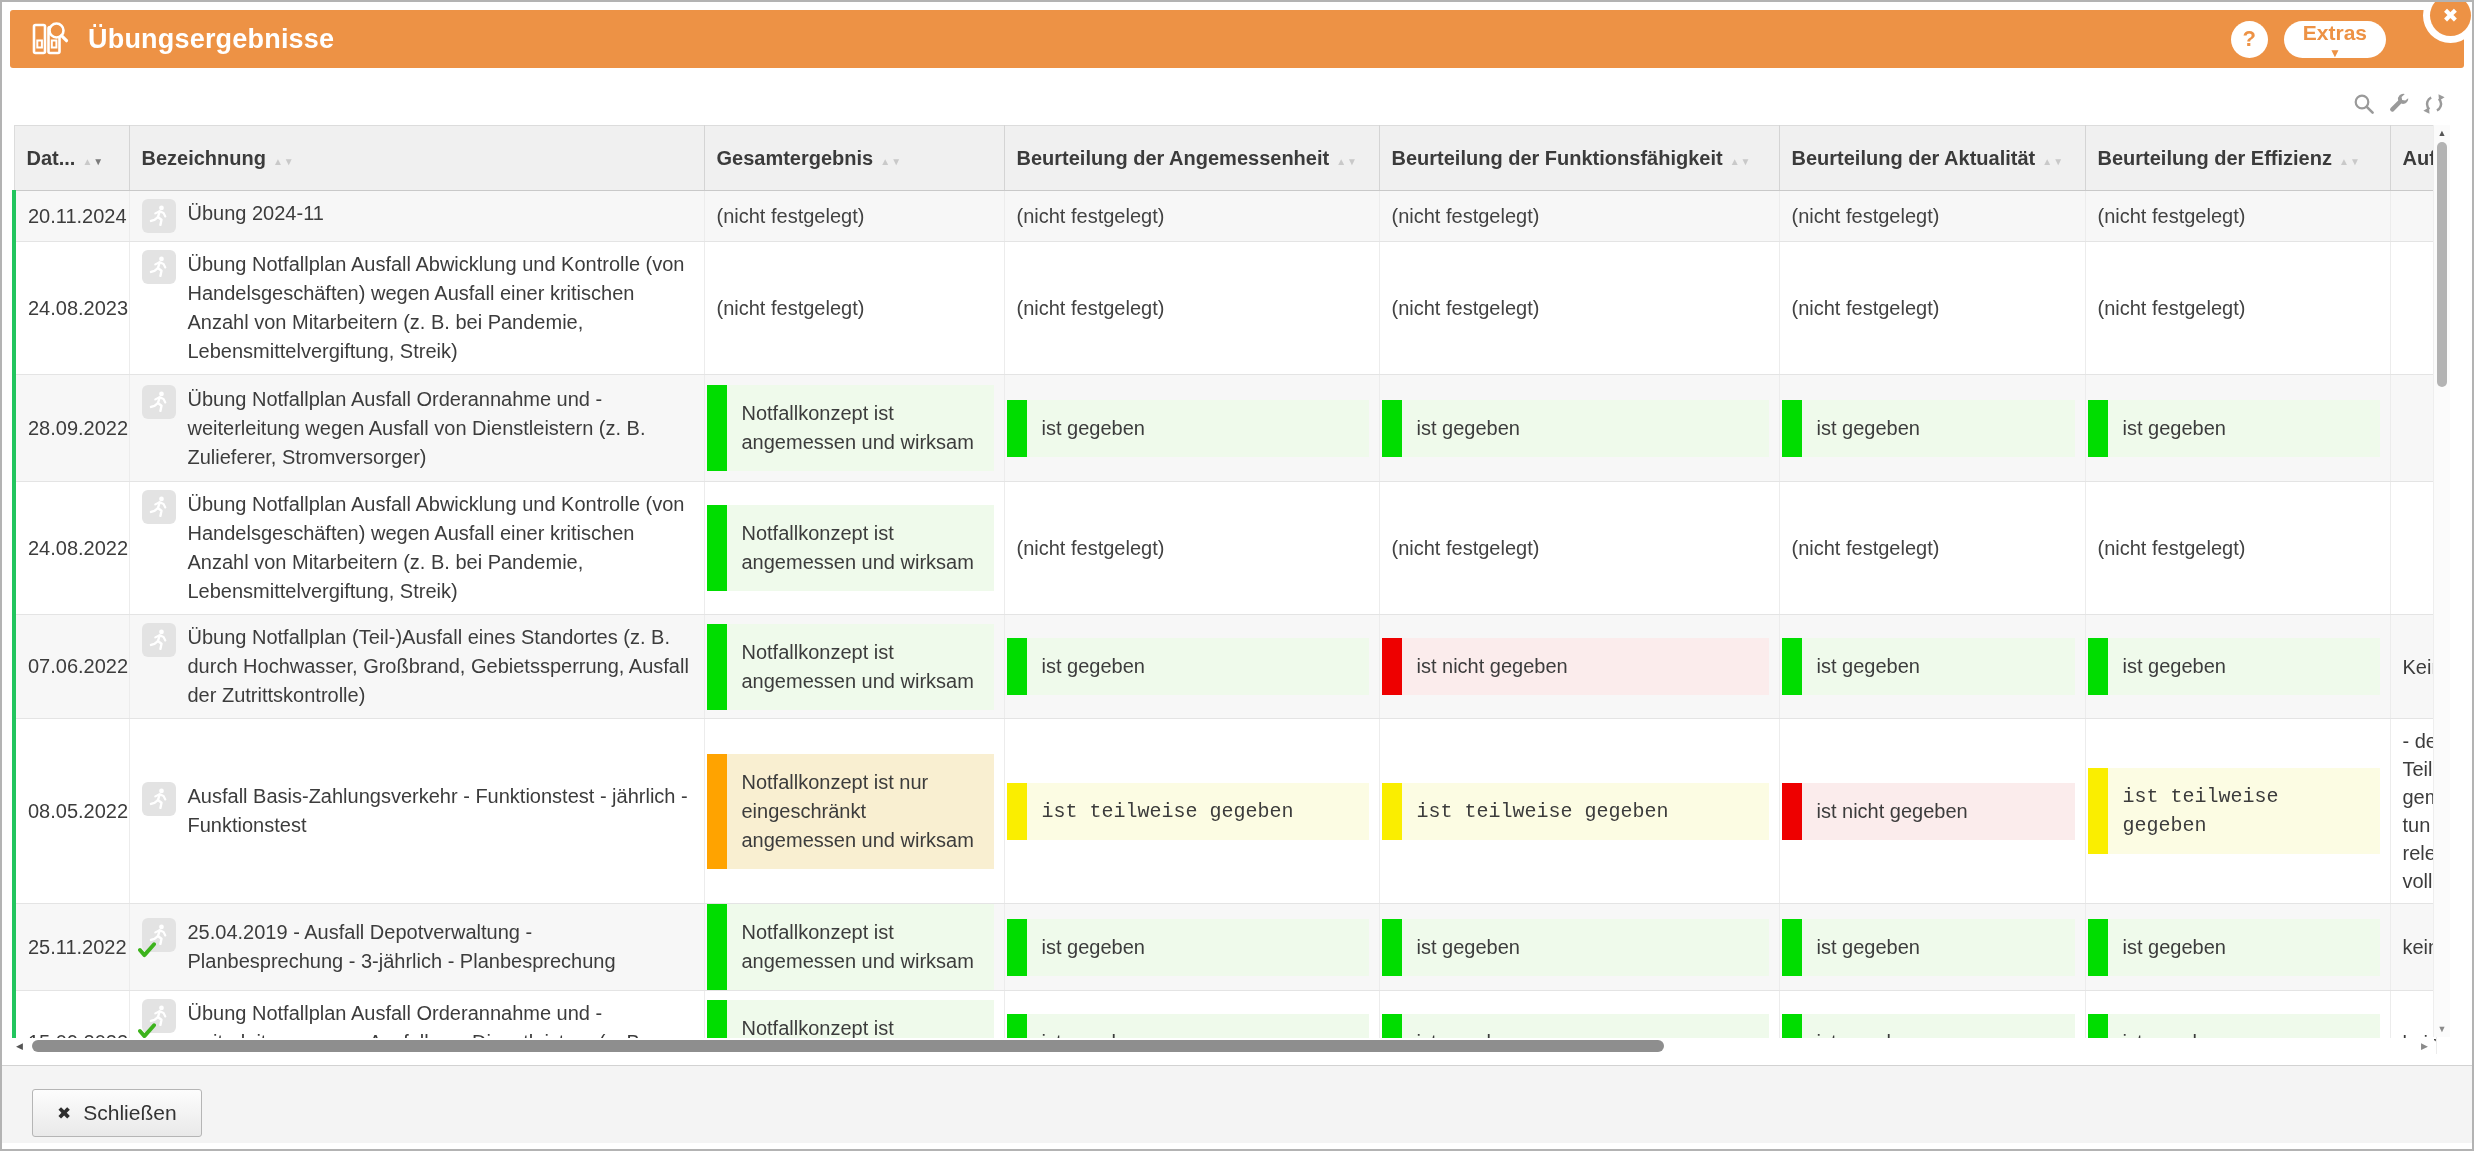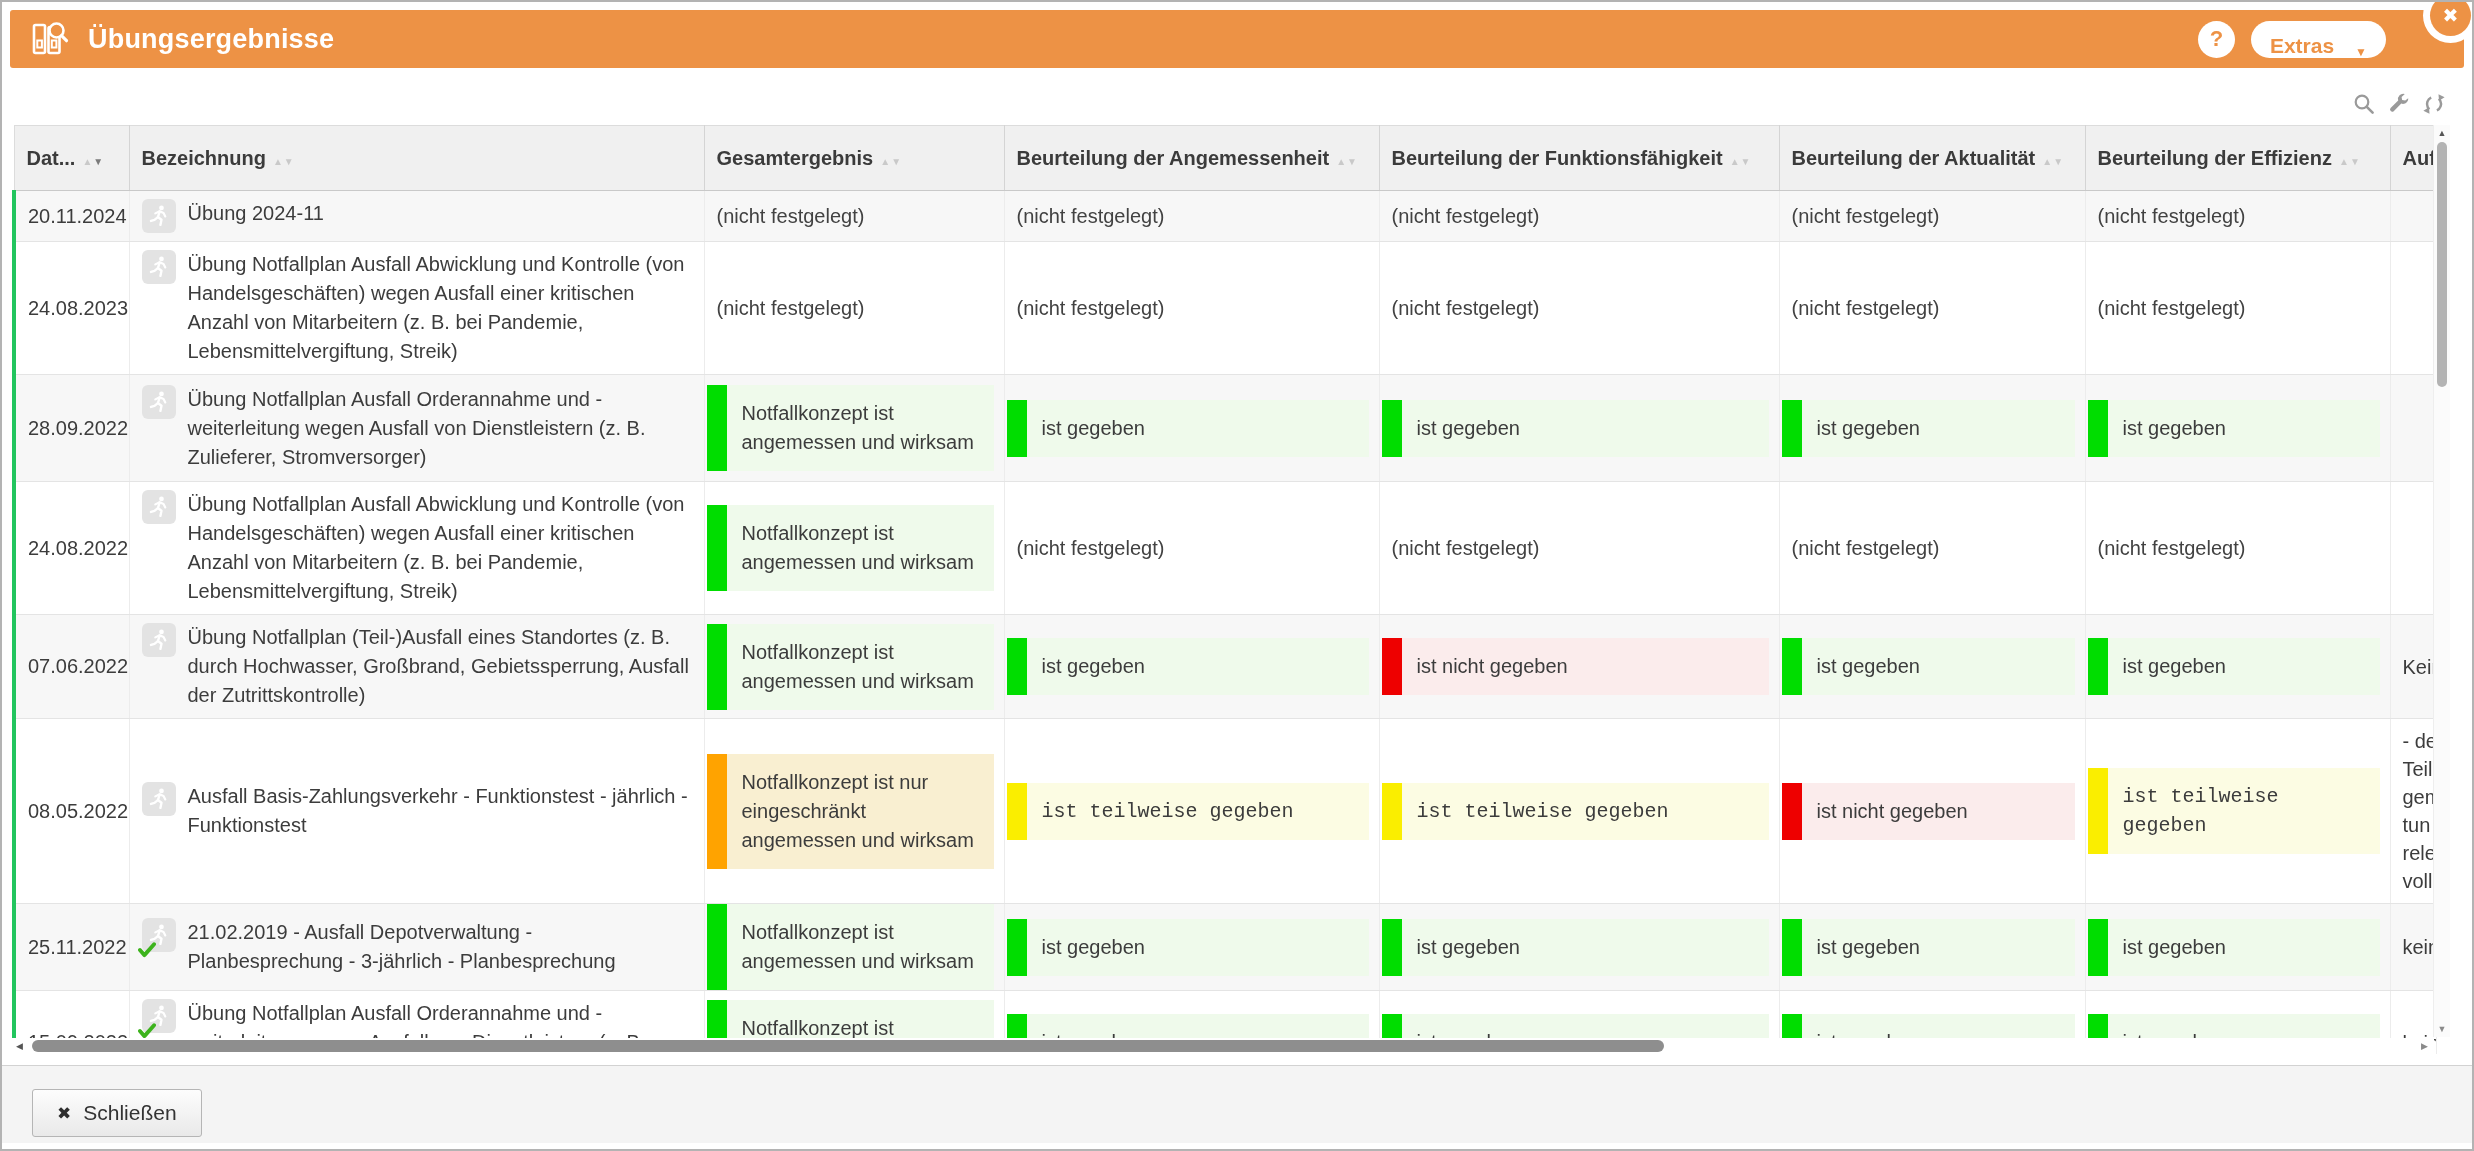--- a/index.html
+++ b/index.html
@@ -9,21 +9,21 @@
 
   
   .titlebar{position:absolute;left:8px;top:8px;right:8px;height:58px;background:var(--orange);
             border-radius:3px;display:flex;align-items:center;}
   .app-icon{margin-left:18px;width:44px;height:44px;flex:0 0 auto;}
   .tb-title{margin-left:16px;color:#fff;font-size:27px;font-weight:bold;letter-spacing:.2px;}
   .tb-right{margin-left:auto;display:flex;align-items:center;gap:16px;margin-right:78px;}
   .help-btn{width:37px;height:37px;border-radius:50%;background:#fff;color:var(--orange);
             font-weight:bold;font-size:22px;display:flex;align-items:center;justify-content:center;cursor:pointer;}
   .extras-btn{height:37px;border-radius:19px;background:#fff;color:var(--orange);font-weight:bold;
-              font-size:21px;display:flex;align-items:flex-end;gap:21px;padding:0 19px;cursor:pointer;}
+              font-size:21px;display:flex;align-items:center;gap:0;padding:0 19px;cursor:pointer;flex-direction:column;}
   .extras-caret{font-size:12px;transform:translateY(1px);}
   .close-btn{position:absolute;top:-7px;right:1px;width:41px;height:41px;border-radius:50%;
              background:var(--orange);box-shadow:0 0 0 7px #fff;color:#fff;display:flex;align-items:center;
              justify-content:center;font-size:19px;font-weight:bold;z-index:6;cursor:pointer;}
 
   
   .toolbar{position:absolute;top:90px;right:26px;display:flex;gap:11px;z-index:2;}
   .toolbar svg{display:block;cursor:pointer;}
 
   
@@ -413,21 +413,21 @@
                   <svg viewBox="0 0 24 24" class="runner">
                     <circle cx="14.3" cy="4.6" r="2.2" fill="#fff"></circle>
                     <path d="M8.6 9.6 L12.6 7.6 L16.2 9.2 L17.8 12.4" fill="none" stroke="#fff" stroke-width="2" stroke-linecap="round" stroke-linejoin="round"></path>
                     <path d="M12.6 7.9 L11 13 L14.3 15.4 L13.3 20.2" fill="none" stroke="#fff" stroke-width="2.2" stroke-linecap="round" stroke-linejoin="round"></path>
                     <path d="M11 13 L7.8 15.6 L4.6 16.6" fill="none" stroke="#fff" stroke-width="2.2" stroke-linecap="round" stroke-linejoin="round"></path>
                   </svg>
                   <svg viewBox="0 0 14 12" class="chk-icon">
                     <polyline points="1.5,6 5,10 12.5,1.5" fill="none" stroke="#3db31d" stroke-width="3" stroke-linecap="round" stroke-linejoin="round"></polyline>
                   </svg>
                 </span>
-                <span class="nmtext">21.02.2019 - Ausfall Depotverwaltung - Planbesprechung - 3-jährlich - Planbesprechung</span>
+                <span class="nmtext">25.04.2019 - Ausfall Depotverwaltung - Planbesprechung - 3-jährlich - Planbesprechung</span>
               </div>
             </td>
             <td>
               <div class="badge st-green">
                 <span class="bar"></span>
                 <span class="btxt">Notfallkonzept ist angemessen und wirksam</span>
               </div>
             </td>
             <td>
               <div class="badge st-green">

